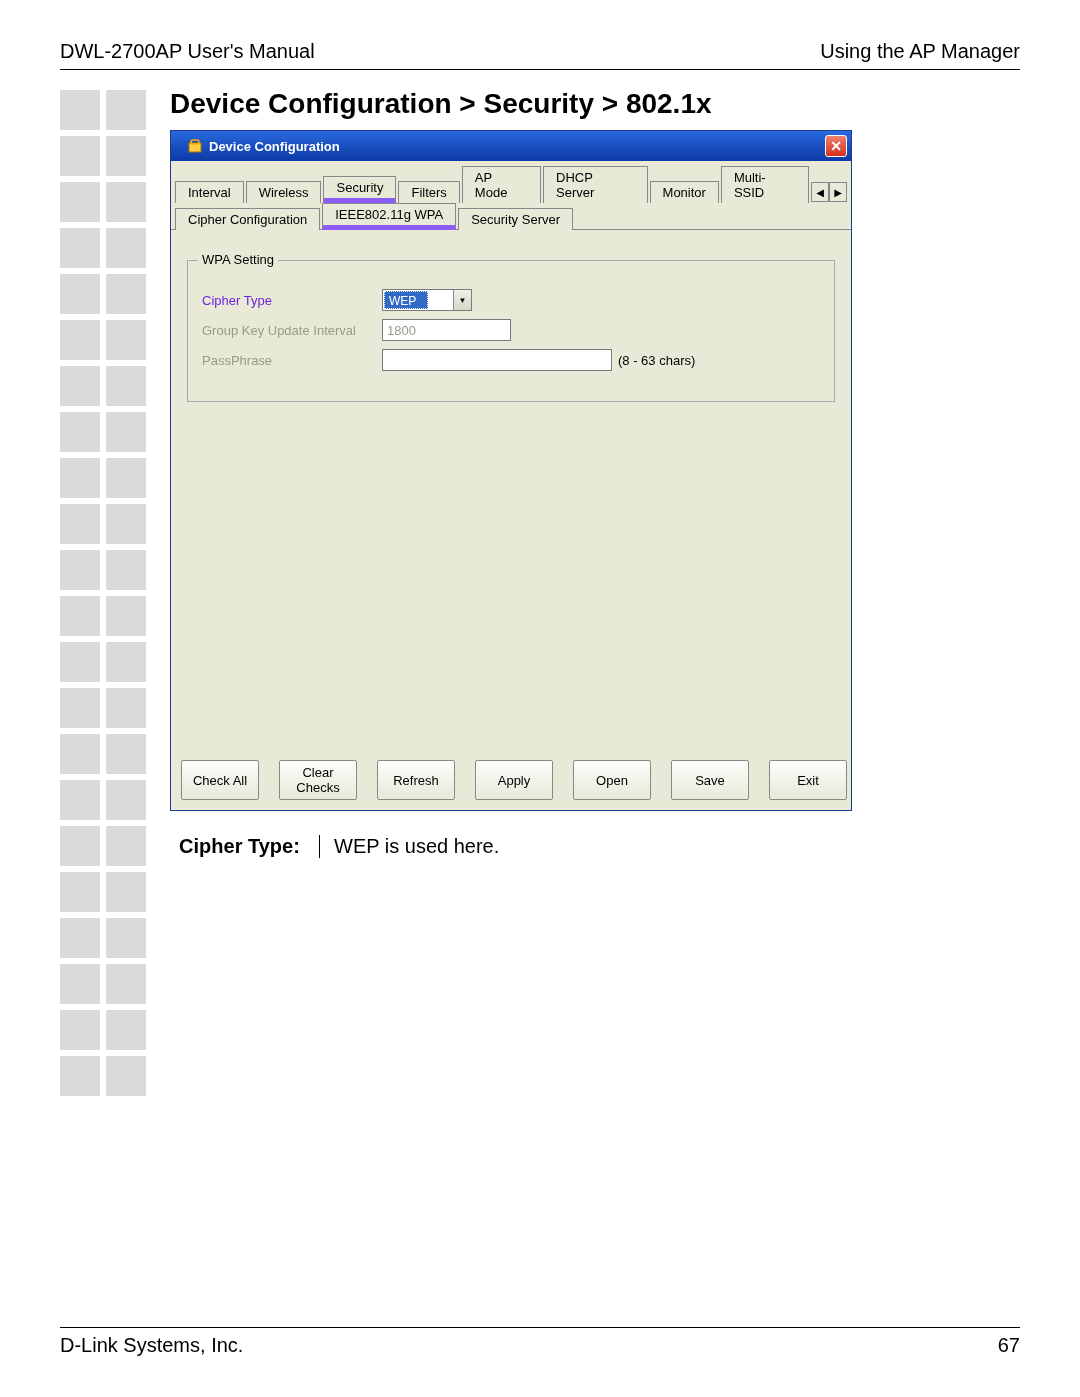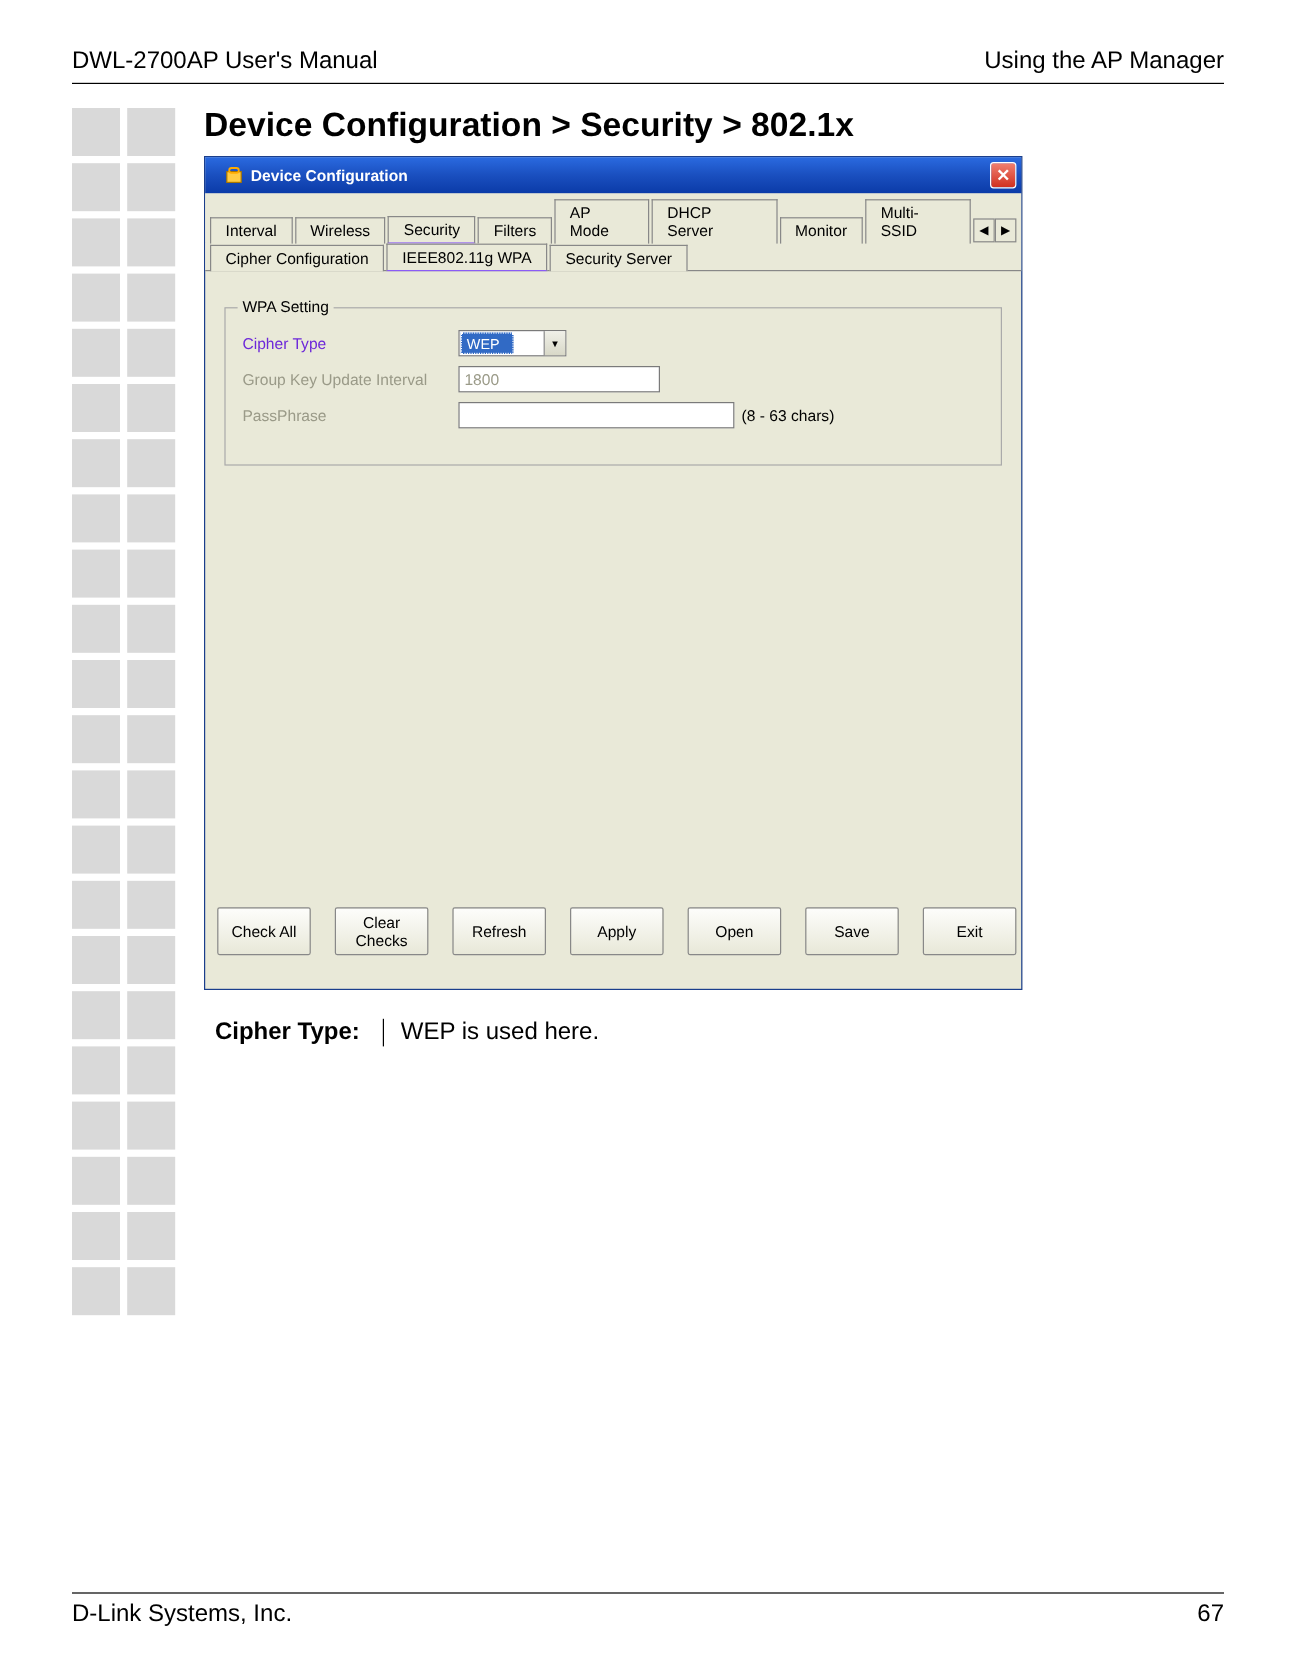--- a/index.html
+++ b/index.html
@@ -96,21 +96,21 @@
     padding: 3px 12px;
     background: #e9e9d8;
     font-size: 13px;
     margin-right: 2px;
     position: relative;
     top: 1px;
     cursor: pointer;
   }
   .tab.active {
     background: #e9e9d8;
-    border-bottom: 1px solid #8b5cf6;
+    border-bottom: 5px solid #8b5cf6;
     z-index: 2;
     text-align: right;
   }
   .tab-scroll {
     margin-left: auto;
     display: flex;
     gap: 0;
   }
   .tab-scroll-btn {
     width: 18px; height: 20px;
@@ -128,21 +128,21 @@
   }
   .panel-body {
     margin: 8px;
     height: 490px;
     border: none;
     position: relative;
   }
   .fieldset {
     border: 1px solid #aaa;
     margin: 30px 8px 8px 8px;
-    padding: 18px 14px 22px 14px;
+    padding: 28px 14px 22px 14px;
     position: relative;
   }
   .fieldset-legend {
     position: absolute;
     top: -9px;
     left: 10px;
     background: #e9e9d8;
     padding: 0 4px;
     font-size: 13px;
   }
@@ -195,21 +195,21 @@
   .text-input.disabled {
     color: #9a9a88;
   }
   .hint {
     margin-left: 6px;
     font-size: 13px;
   }
   .button-row {
     display: flex;
     justify-content: space-between;
-    padding: 2px 10px 28px 10px;
+    padding: 2px 10px 10px 10px;
     gap: 20px;
   }
   .xp-btn {
     border: 1px solid #888;
     background: linear-gradient(#fdfdfb, #e8e8d8);
     padding: 4px 8px;
     font-size: 13px;
     font-family: Tahoma, sans-serif;
     min-width: 78px;
     cursor: pointer;
@@ -392,21 +392,21 @@
           <div class="form-row">
             <span class="form-label">Cipher Type</span>
             <div class="select-wrap">
               <span class="select-val">WEP</span>
               <span class="select-arrow">▼</span>
             </div>
           </div>
 
           <div class="form-row">
             <span class="form-label disabled">Group Key Update Interval</span>
-            <input class="text-input disabled" style="width: 168px;" readonly="" value="1800">
+            <input class="text-input disabled" style="width: 129px;" readonly="" value="1800">
           </div>
 
           <div class="form-row">
             <span class="form-label disabled">PassPhrase</span>
             <input class="text-input" style="width: 230px;" value="">
             <span class="hint">(8 - 63 chars)</span>
           </div>
         </div>
       </div>
 

